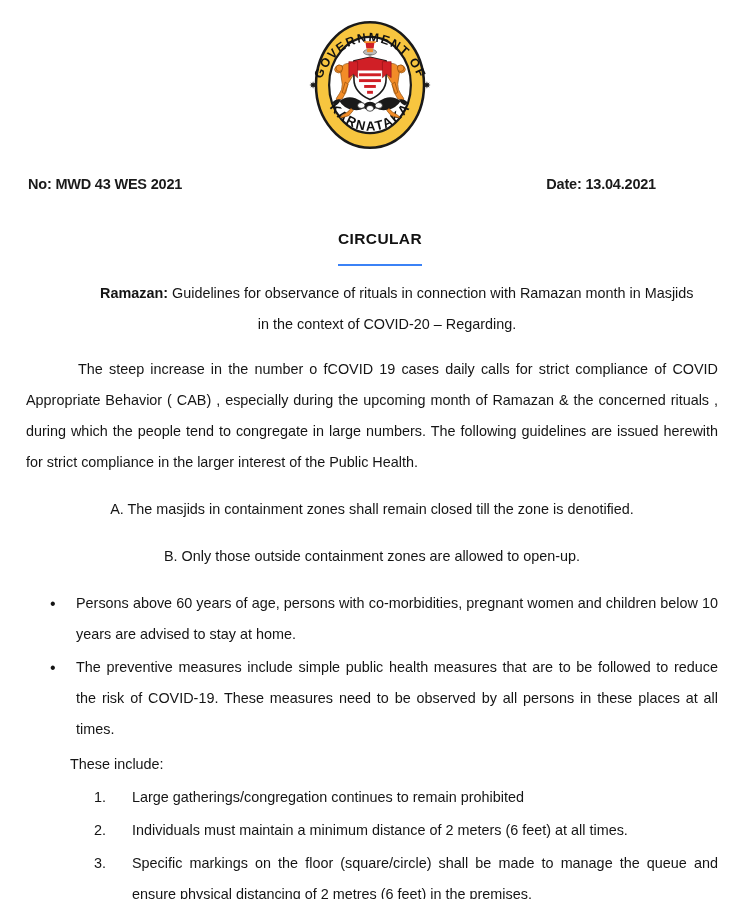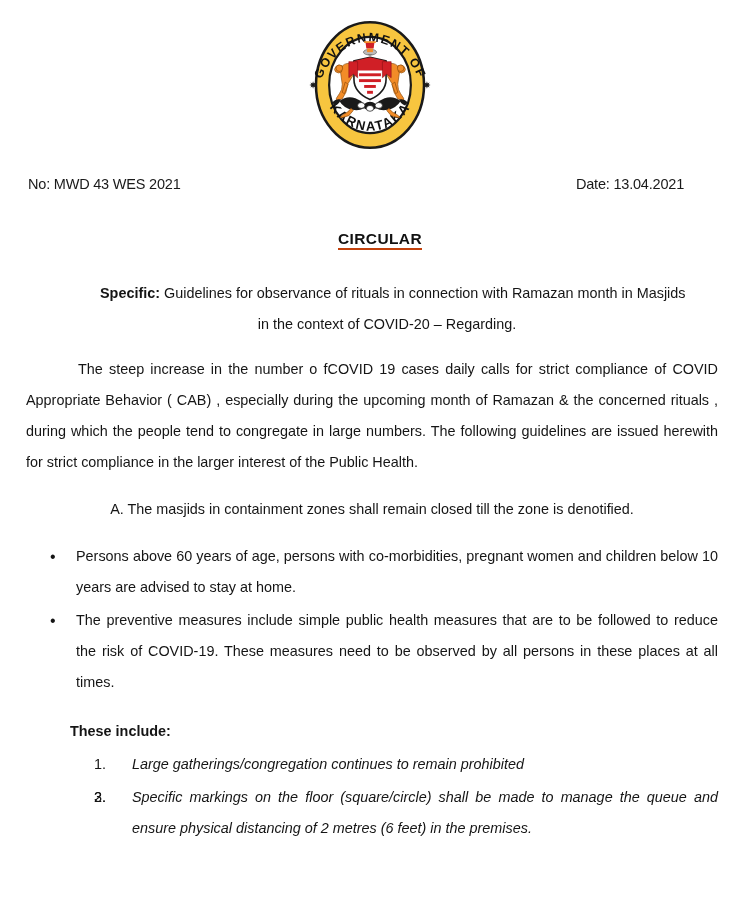--- a/index.html
+++ b/index.html
@@ -28,39 +28,39 @@
     display:block;
   }
 
   
   .doc-header{
     position:absolute;
     top:176px;left:28px;right:24px;
     display:flex;justify-content:space-between;align-items:baseline;
   }
   .doc-no,.doc-date{
-    font-weight:normal;
+    font-weight:bold;
     font-size:14.5px;
     letter-spacing:-0.2px;
     color:#1a1a1a;
     text-align:center;
   }
-  .doc-date{margin-right:32px;}
+  .doc-date{margin-right:60px;}
 
   
   .title{
     position:absolute;top:230px;left:0;right:0;
     text-align:center;
     font-weight:bold;font-size:15.5px;
     letter-spacing:0.4px;
     color:#111;
   }
   .title span{
-    border-bottom:2px solid #c2410c;
-    padding-bottom:1px;
+    border-bottom:2px solid #3b82f6;
+    padding-bottom:17px;
     margin-left:20px;
   }
 
   
   .body{
     position:absolute;
     top:278px;left:26px;
     width:692px;
     font-size:14.4px;
     line-height:31px;
@@ -105,40 +105,39 @@
     padding-left:50px;
     margin-bottom:2px;
     text-align:justify;
   }
   ul.bullets > li .dot{
     position:absolute;left:24px;top:0;
     font-size:16px;line-height:31px;
   }
 
   .these-include{
-    margin-top:18px;
+    margin-top:4px;
     padding-left:44px;
-    font-weight:bold;
   }
 
   ol.numbered{
     list-style:none;
     margin:2px 0 0 0;
     padding:0;
   }
   ol.numbered > li{
     position:relative;
     padding-left:106px;
     margin-bottom:2px;
     text-align:left;
   }
   ol.numbered > li .num{
     position:absolute;left:68px;top:0;
   }
-  ol.numbered > li .txt{display:block;text-align:justify;font-style:italic;}
+  ol.numbered > li .txt{display:block;text-align:justify;}
 </style>
 </head>
 <body>
 
 <div class="page">
 
   <div class="emblem-wrap">
     <svg class="emblem" viewBox="0 0 200 200">
       <defs>
         <path id="arcTop" d="M 30,105 A 72,84 0 0 1 170,105" fill="none"></path>
@@ -225,28 +224,29 @@
     <div class="doc-date">Date: 13.04.2021</div>
   </div>
 
   <div class="title">
     <span>CIRCULAR</span>
   </div>
 
   <div class="body">
 
     <div class="subject-block">
-      <span class="subject-line1"><b class="subject-label">Specific:</b> <span>Guidelines for observance of rituals in connection with Ramazan month in Masjids</span></span>
+      <span class="subject-line1"><b class="subject-label">Ramazan:</b> <span>Guidelines for observance of rituals in connection with Ramazan month in Masjids</span></span>
       <span class="subject-line2">in the context of COVID-20 – Regarding.</span>
     </div>
 
     <p class="para"><span class="indent"></span><span>The steep increase in the number o fCOVID 19 cases daily calls for strict compliance of COVID Appropriate Behavior ( CAB) , especially during the upcoming month of Ramazan &amp; the concerned rituals , during which the people tend to congregate in large numbers. The following guidelines are issued herewith for strict compliance in the larger interest of the Public Health.</span></p>
 
     <div class="lettered">
       <p>A. The masjids in containment zones shall remain closed till the zone is denotified.</p>
+      <p>B. Only those outside containment zones are allowed to open-up.</p>
     </div>
 
     <ul class="bullets">
       <li>
         <span class="dot">•</span>
         <span>Persons above 60 years of age, persons with co-morbidities, pregnant women and children below 10 years are advised to stay at home.</span>
       </li>
       <li>
         <span class="dot">•</span>
         <span>The preventive measures include simple public health measures that are to be followed to reduce the risk of COVID-19. These measures need to be observed by all persons in these places at all times.</span>
@@ -255,20 +255,21 @@
 
     <div class="these-include">These include:</div>
 
     <ol class="numbered">
       <li>
         <span class="num">1.</span>
         <span class="txt">Large gatherings/congregation continues to remain prohibited</span>
       </li>
       <li>
         <span class="num">2.</span>
+        <span class="txt">Individuals must maintain a minimum distance of 2 meters (6 feet) at all times.</span>
       </li>
       <li>
         <span class="num">3.</span>
         <span class="txt">Specific markings on the floor (square/circle) shall be made to manage the queue and ensure physical distancing of 2 metres (6 feet) in the premises.</span>
       </li>
     </ol>
 
   </div>
 </div>
 

